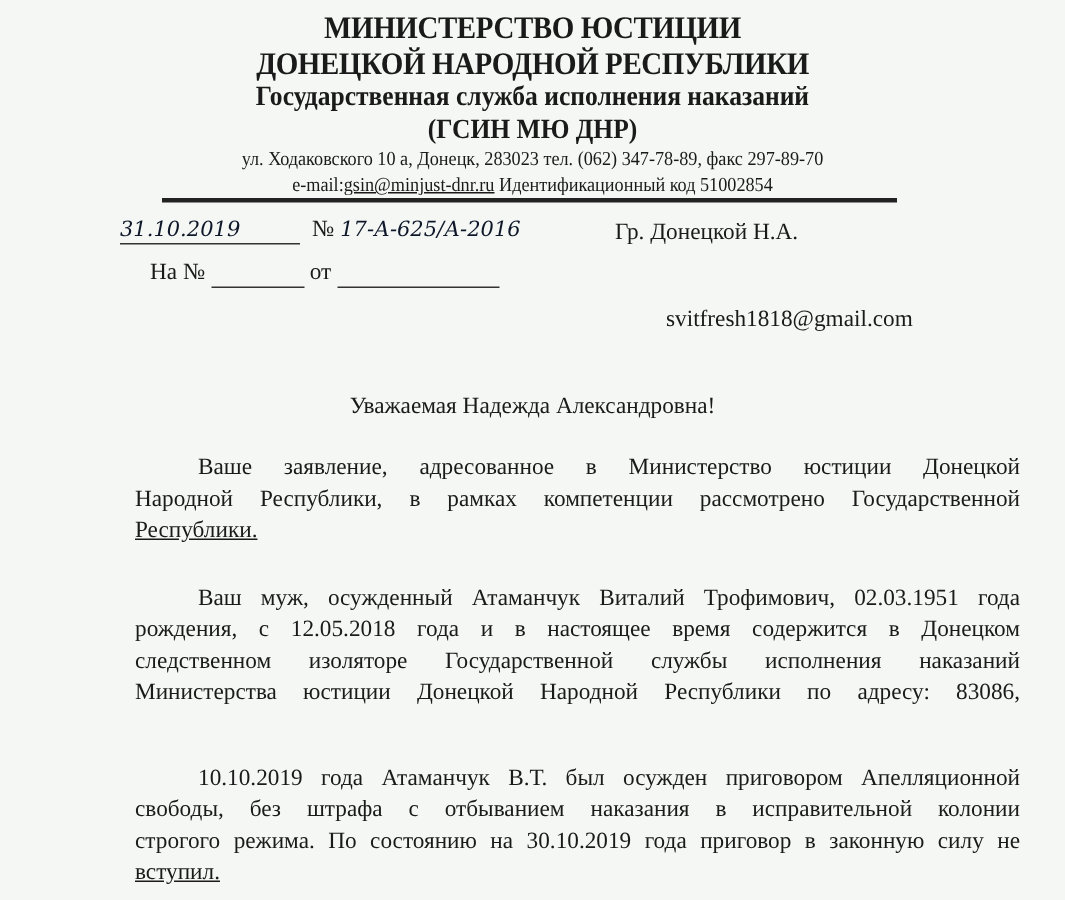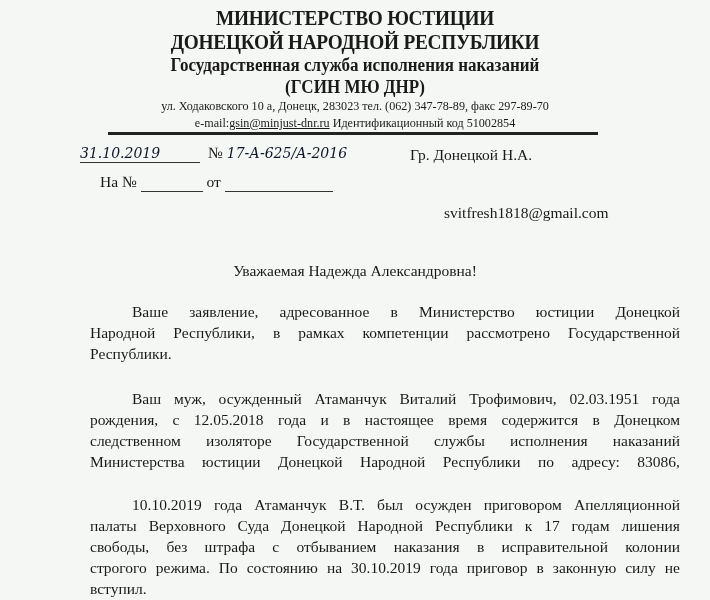--- a/index.html
+++ b/index.html
@@ -17,21 +17,21 @@
     .addr { font-size: 13.2px; transform: scaleX(0.92); }
     .addr u { text-decoration: underline; }
     .rule { position: absolute; left: 108px; top: 132px; width: 490px; height: 3px; background: #222; }
     .abs { position: absolute; white-space: nowrap; }
     .hand { font-family: "DejaVu Serif", serif; font-style: italic; color: #0f172a; font-size: 14px; text-align: center; }
     .line { display: inline-block; border-bottom: 1px solid #333; }
     .small { font-size: 12.5px; }
     .body-text { font-size: 15.5px; }
     .para { position: absolute; left: 90px; width: 590px; font-size: 15.5px; line-height: 21px; text-align: justify; }
     .para .l { display: block; text-align: justify; text-align-last: justify; }
-    .para .l.last { text-align-last: left; }
+    .para .l.last { text-align-last: left; text-decoration: underline; }
   </style>
 </head>
 <body>
 
 <div class="page">
 
   <div class="hdr h1" style="top:6px;">МИНИСТЕРСТВО ЮСТИЦИИ</div>
   <div class="hdr h1" style="top:30px;">ДОНЕЦКОЙ НАРОДНОЙ РЕСПУБЛИКИ</div>
   <div class="hdr h2" style="top:55px;">Государственная служба исполнения наказаний</div>
   <div class="hdr h2" style="top:77px;">(ГСИН МЮ ДНР)</div>
@@ -70,21 +70,20 @@
     <span class="l last">Республики.</span>
   </div>
 
   <div class="para" style="top:388px;">
     <span class="l" style="padding-left:42px;">Ваш муж, осужденный Атаманчук Виталий Трофимович, 02.03.1951 года</span>
     <span class="l">рождения, с 12.05.2018 года и в настоящее время содержится в Донецком</span>
     <span class="l">следственном изоляторе Государственной службы исполнения наказаний</span>
     <span class="l">Министерства юстиции Донецкой Народной Республики  по адресу: 83086,</span>
   </div>
 
-  <div class="para" style="top:494px;">
+  <div class="para" style="top:508px;">
     <span class="l" style="padding-left:42px;">10.10.2019 года Атаманчук В.Т. был осужден приговором Апелляционной</span>
-    <span class="l">палаты Верховного Суда Донецкой Народной Республики к 17 годам лишения</span>
     <span class="l">свободы, без штрафа с отбыванием наказания в исправительной колонии</span>
     <span class="l">строгого режима. По состоянию на 30.10.2019 года приговор в законную силу не</span>
     <span class="l last">вступил.</span>
   </div>
 
 </div>
 
 </body></html>

